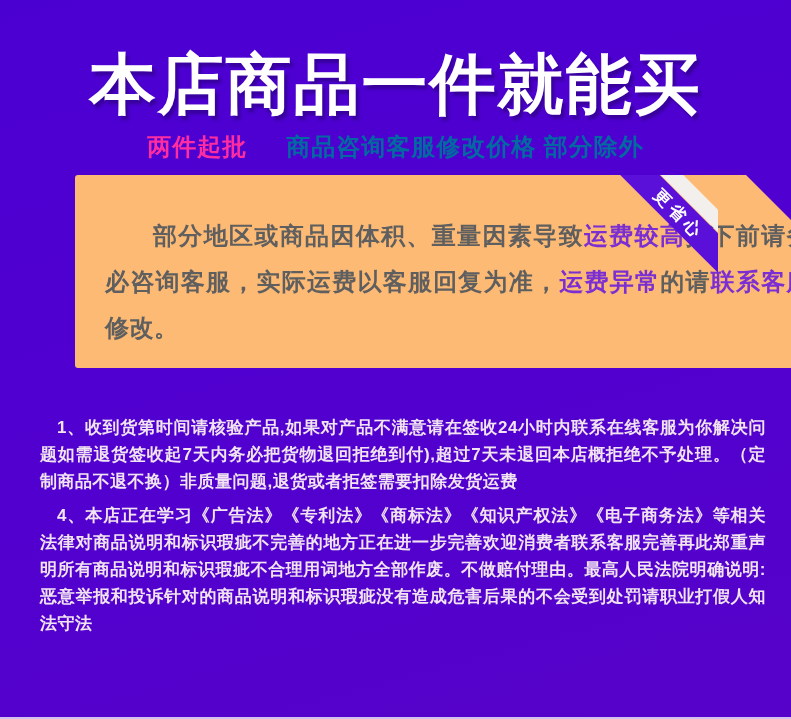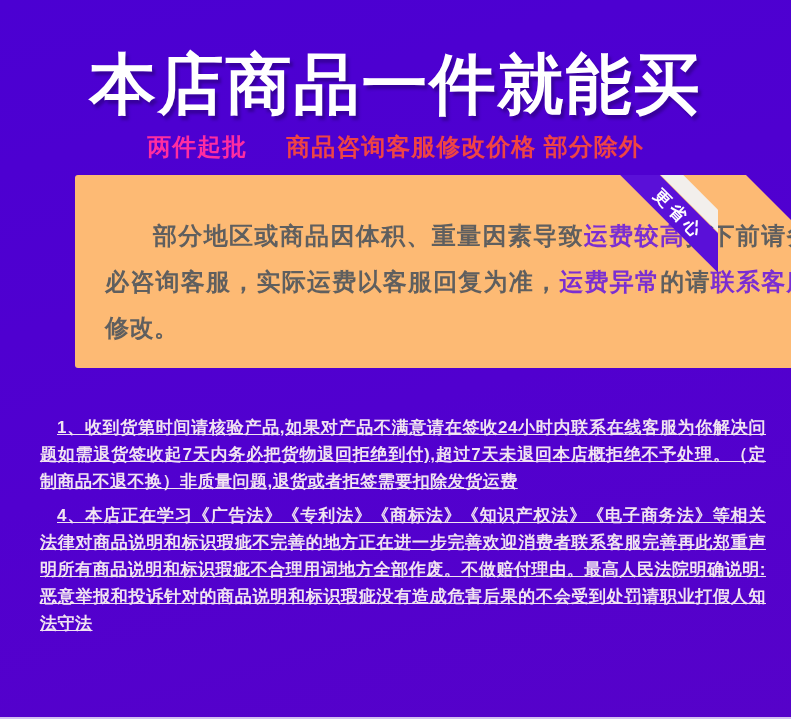--- a/index.html
+++ b/index.html
@@ -23,21 +23,21 @@
     white-space: nowrap;
   }
   .subtitle {
     margin-top: 10px;
     font-size: 24px;
     font-weight: 700;
     letter-spacing: 1px;
     white-space: nowrap;
   }
   .subtitle .hot { color: #ff2da0; font-family: Liberation Serif, serif; }
-  .subtitle .rest { color: #ef4444; margin-left: 39px; }
+  .subtitle .rest { color: #0369a1; margin-left: 39px; }
 
   
   .notice-box {
     position: absolute;
     left: 75px;
     top: 175px;
     width: 764px;
     height: 193px;
     background: #fdba74;
     border-radius: 3px;
@@ -96,21 +96,20 @@
     color: #f1e3f1;
     font-size: 17px;
     font-weight: 700;
     line-height: 27px;
     letter-spacing: 0.5px;
   }
   .terms p {
     text-indent: 1em;
     margin-bottom: 7px;
     text-align: justify;
-    text-decoration: underline;
   }
 
   .bottom-edge {
     position: absolute;
     left: 0; bottom: 0;
     width: 100%; height: 2px;
     background: rgba(233, 226, 247, 0.85);
   }
 </style>
 </head>

